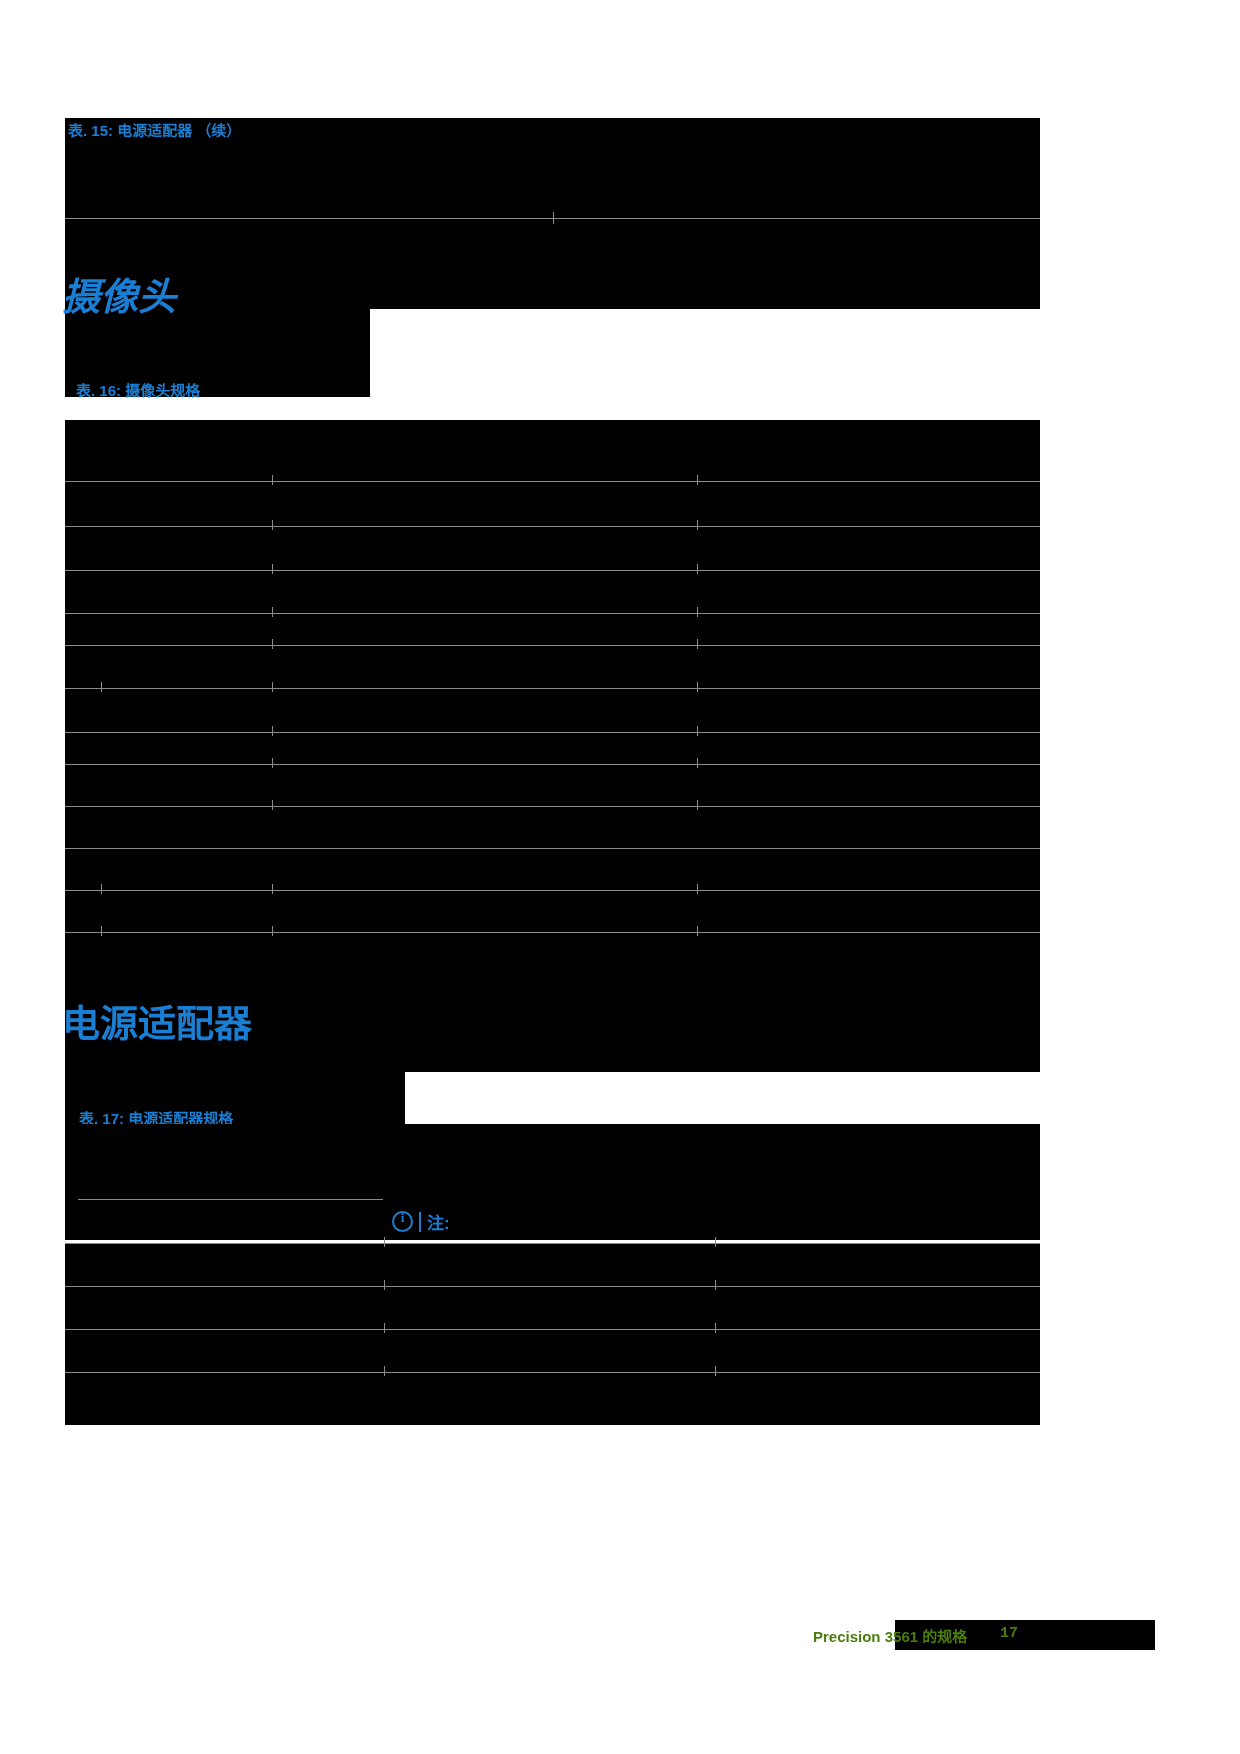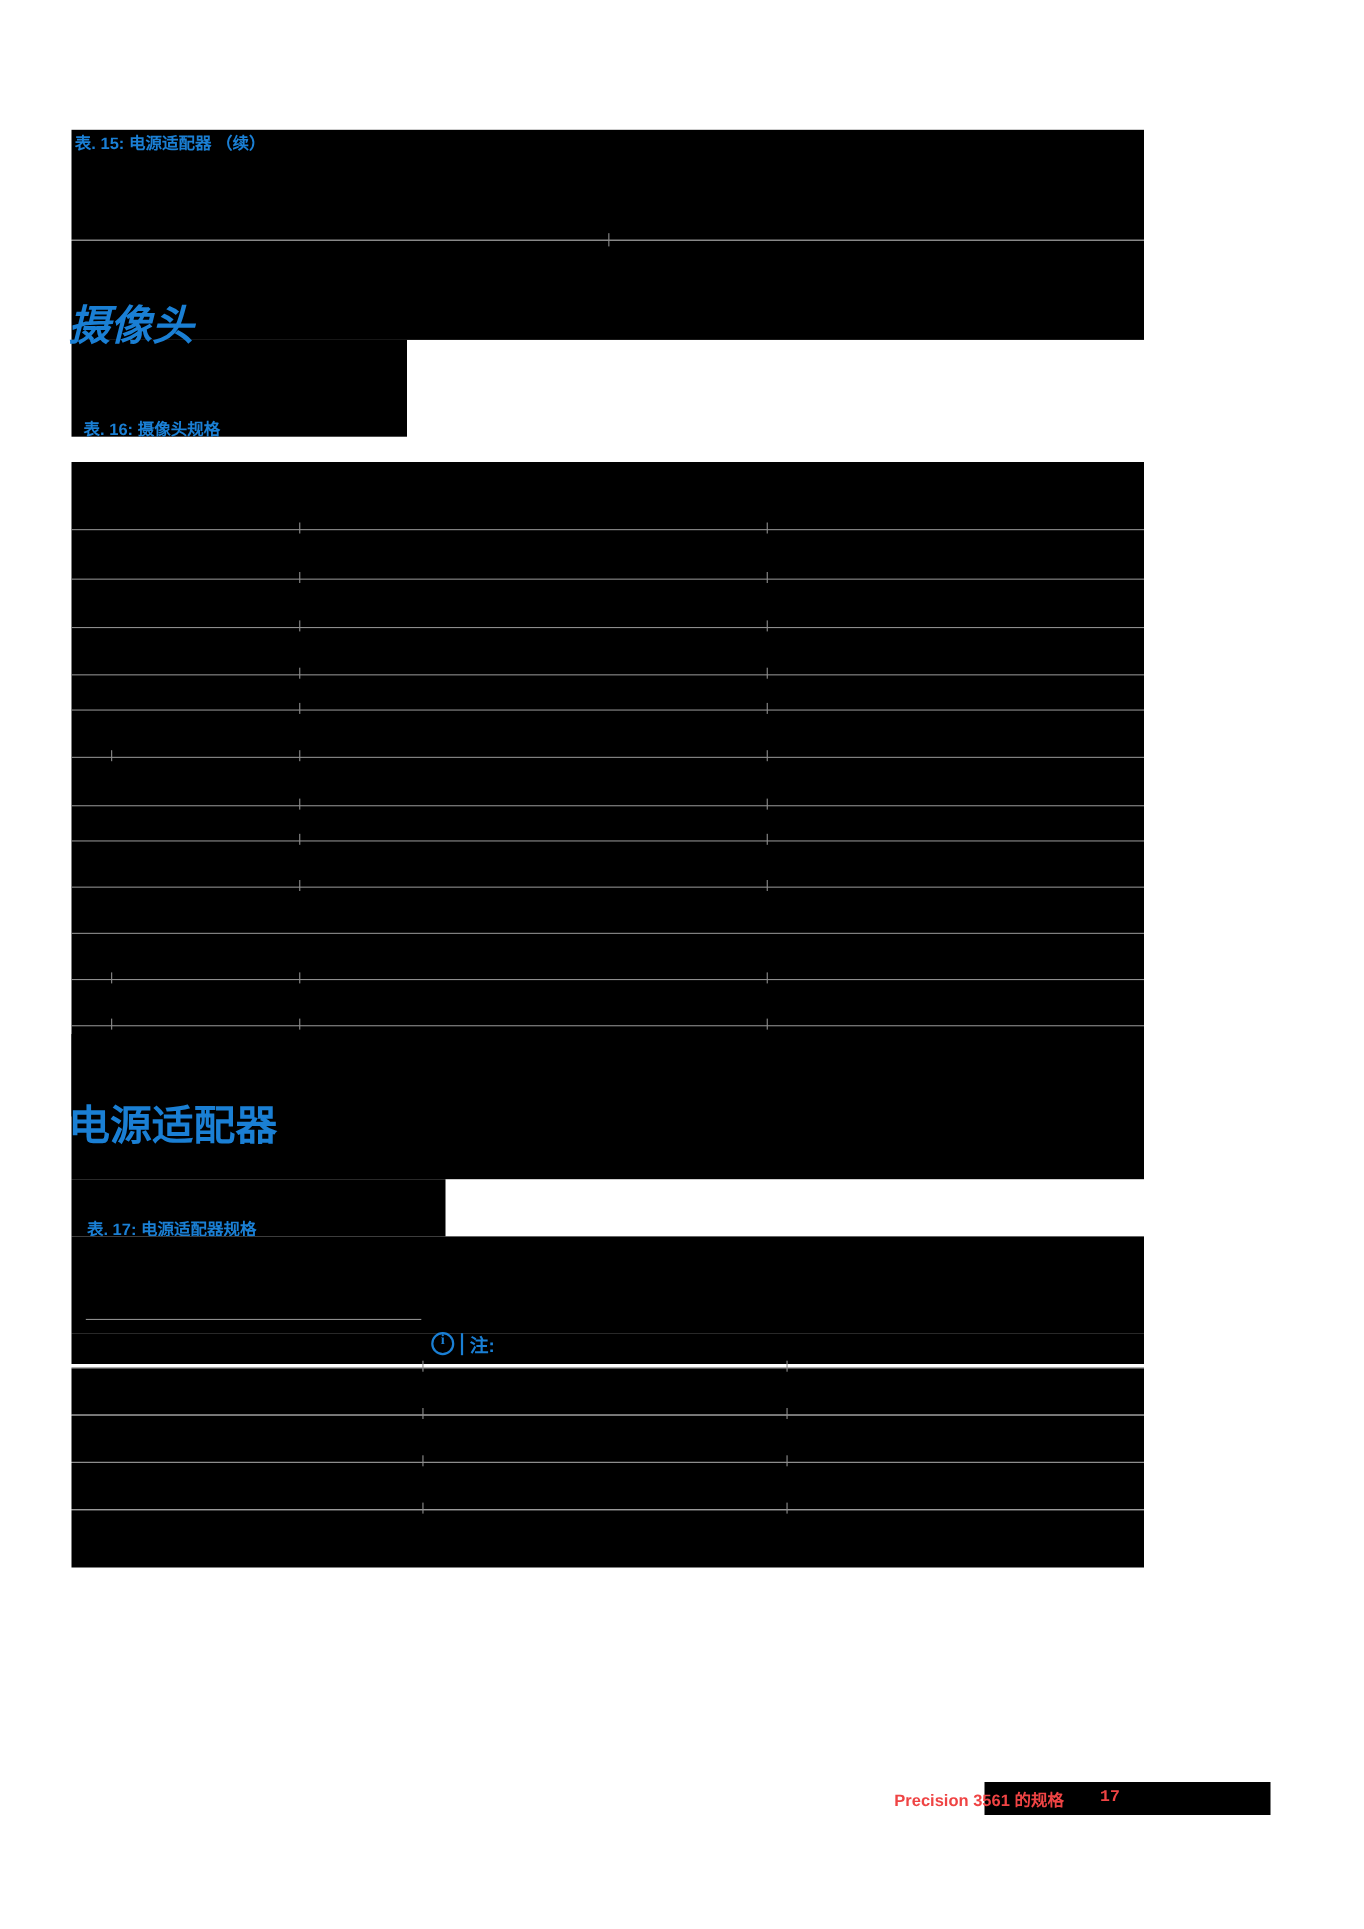--- a/index.html
+++ b/index.html
@@ -99,21 +99,21 @@
   .footer-bar {
     position: absolute;
     left: 895px;
     top: 1620px;
     width: 260px;
     height: 30px;
     background: #000000;
   }
   .footer-text {
     position: absolute;
-    color: #ef4444;
+    color: #4d7c0f;
     font-weight: bold;
     font-size: 15px;
     white-space: nowrap;
     text-align: right;
   }
 </style>
 </head>
 <body>
 
 <div class="page">

